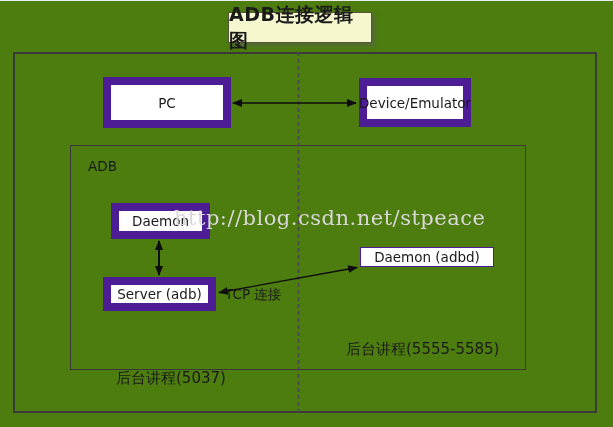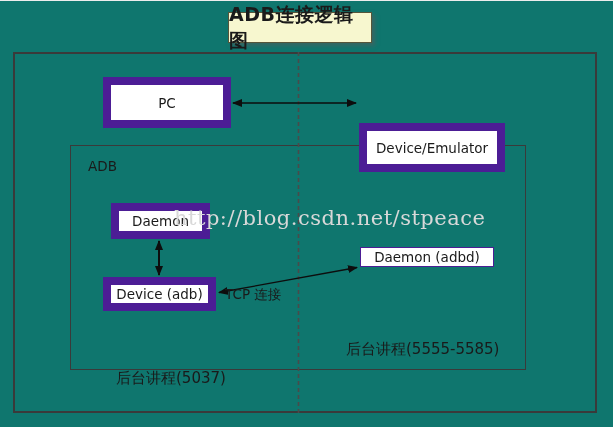--- a/index.html
+++ b/index.html
@@ -1,21 +1,21 @@
 <!DOCTYPE html>
 <html><head>
 <meta charset="utf-8">
 <style>
   * { margin: 0; padding: 0; box-sizing: border-box; }
   html, body { background: #ffffff; }
   .stage {
     position: relative;
     width: 613px;
     height: 427px;
-    background: #0f766e;
+    background: #4d7c0f;
     font-family: "DejaVu Sans", "Liberation Sans", sans-serif;
     color: #1a1a1a;
     overflow: hidden;
   }
   .page-top-edge {
     position: absolute; left: 0; top: 0; width: 613px; height: 1px;
     background: #ededed;
   }
   
   .title-box {
@@ -52,21 +52,21 @@
   
   .node {
     position: absolute;
     border: 8px solid #4c1d95;
     background: #ffffff;
     display: flex; align-items: center; justify-content: center;
     font-size: 13.5px;
     z-index: 10;
   }
   .node-pc      { left: 103px; top: 77px;  width: 128px; height: 51px; }
-  .node-device  { left: 359px; top: 78px;  width: 146px; height: 49px; margin-top: 45px; }
+  .node-device  { left: 359px; top: 78px;  width: 112px; height: 49px; }
   .node-client  { left: 111px; top: 203px; width: 99px;  height: 36px; }
   .node-server  { left: 103px; top: 277px; width: 113px; height: 34px; }
   .node-daemon  { left: 360px; top: 247px; width: 134px; height: 20px; border-width: 1.5px; }
   
   .lbl { position: absolute; z-index: 12; white-space: nowrap; margin-top: 41px; }
   .lbl-tcp         { left: 225px; top: 245px; font-size: 13.5px; }
   .lbl-server-proc { left: 116px; top: 328px; font-size: 15px; }
   .lbl-daemon-proc { left: 346px; top: 299px; font-size: 15px; }
   
   .watermark {
@@ -117,21 +117,21 @@
   <div class="node node-pc">
     <span>PC</span>
   </div>
   <div class="node node-device">
     <span>Device/Emulator</span>
   </div>
   <div class="node node-client">
     <span>Daemon</span>
   </div>
   <div class="node node-server">
-    <span>Device (adb)</span>
+    <span>Server (adb)</span>
   </div>
   <div class="node node-daemon">
     <span>Daemon (adbd)</span>
   </div>
 
   <div class="lbl lbl-tcp">TCP 连接</div>
   <div class="lbl lbl-server-proc">后台讲程(5037)</div>
   <div class="lbl lbl-daemon-proc">后台讲程(5555-5585)</div>
 
   <div class="watermark">http://blog.csdn.net/stpeace</div>

